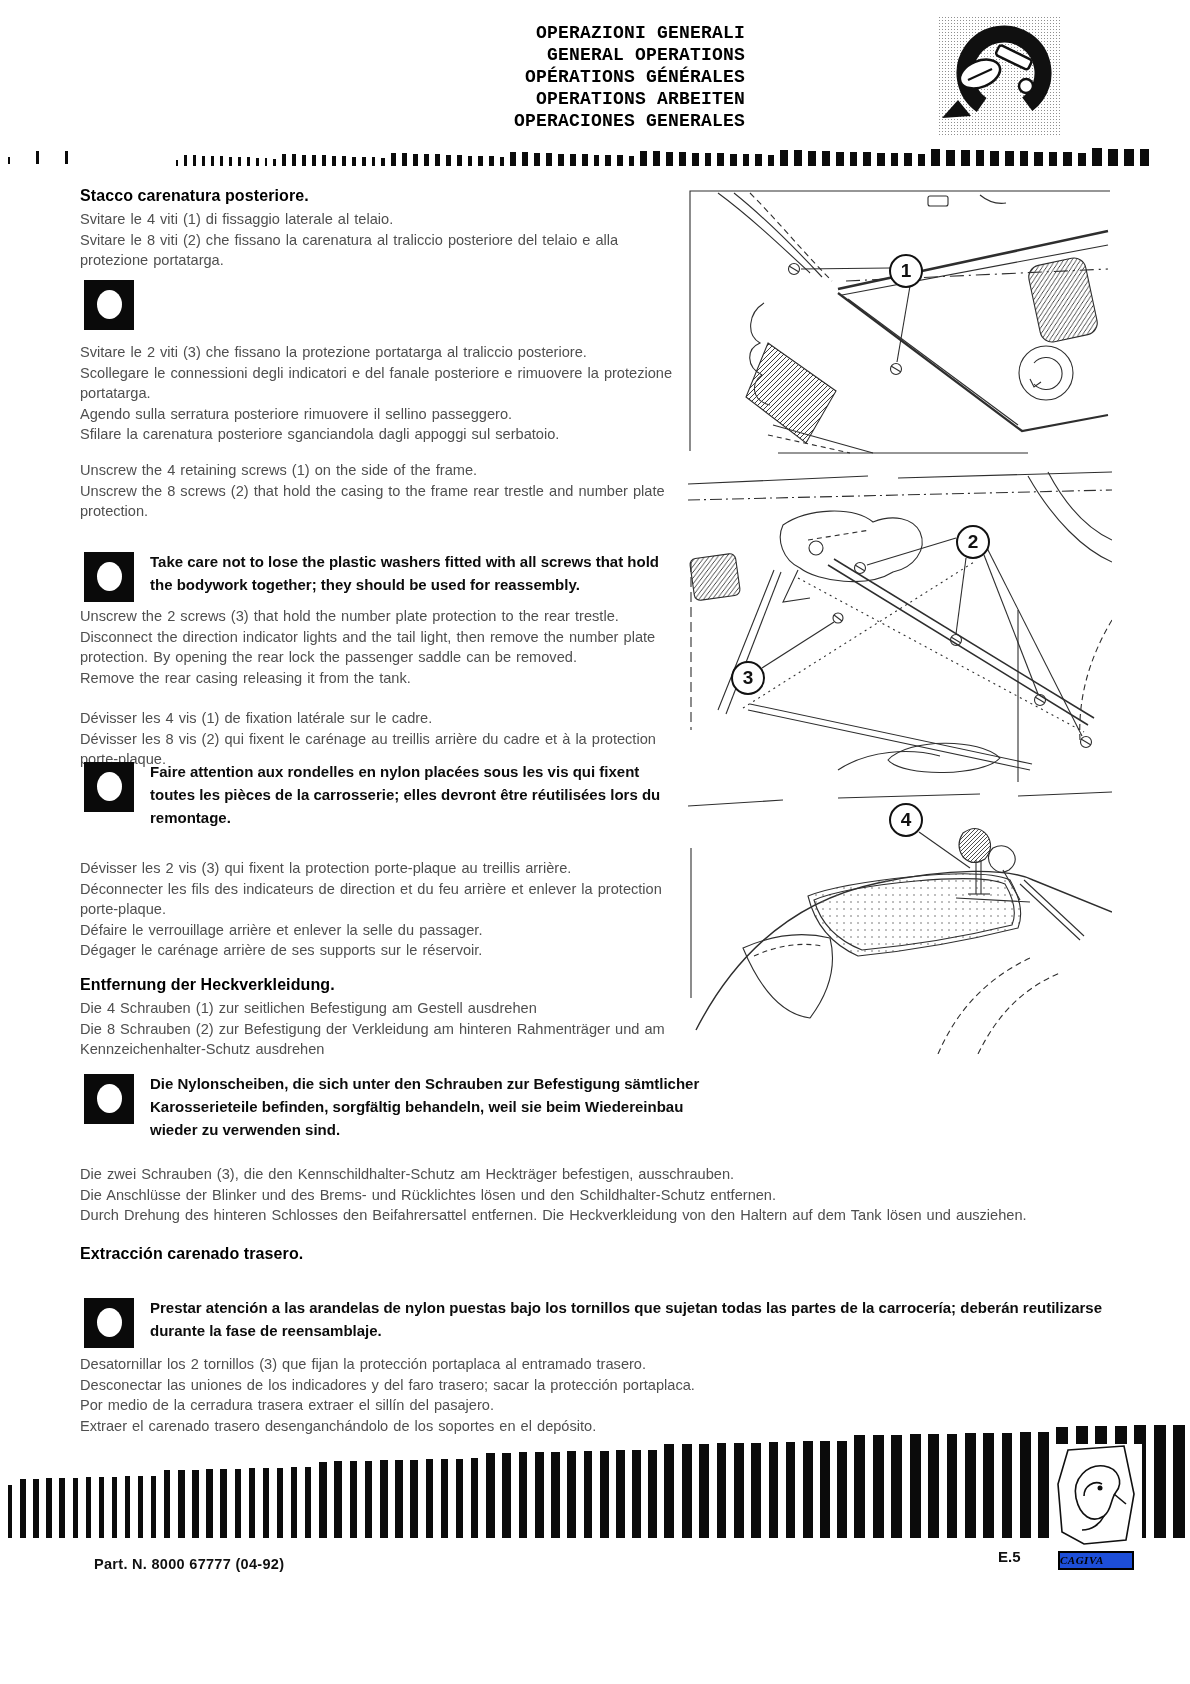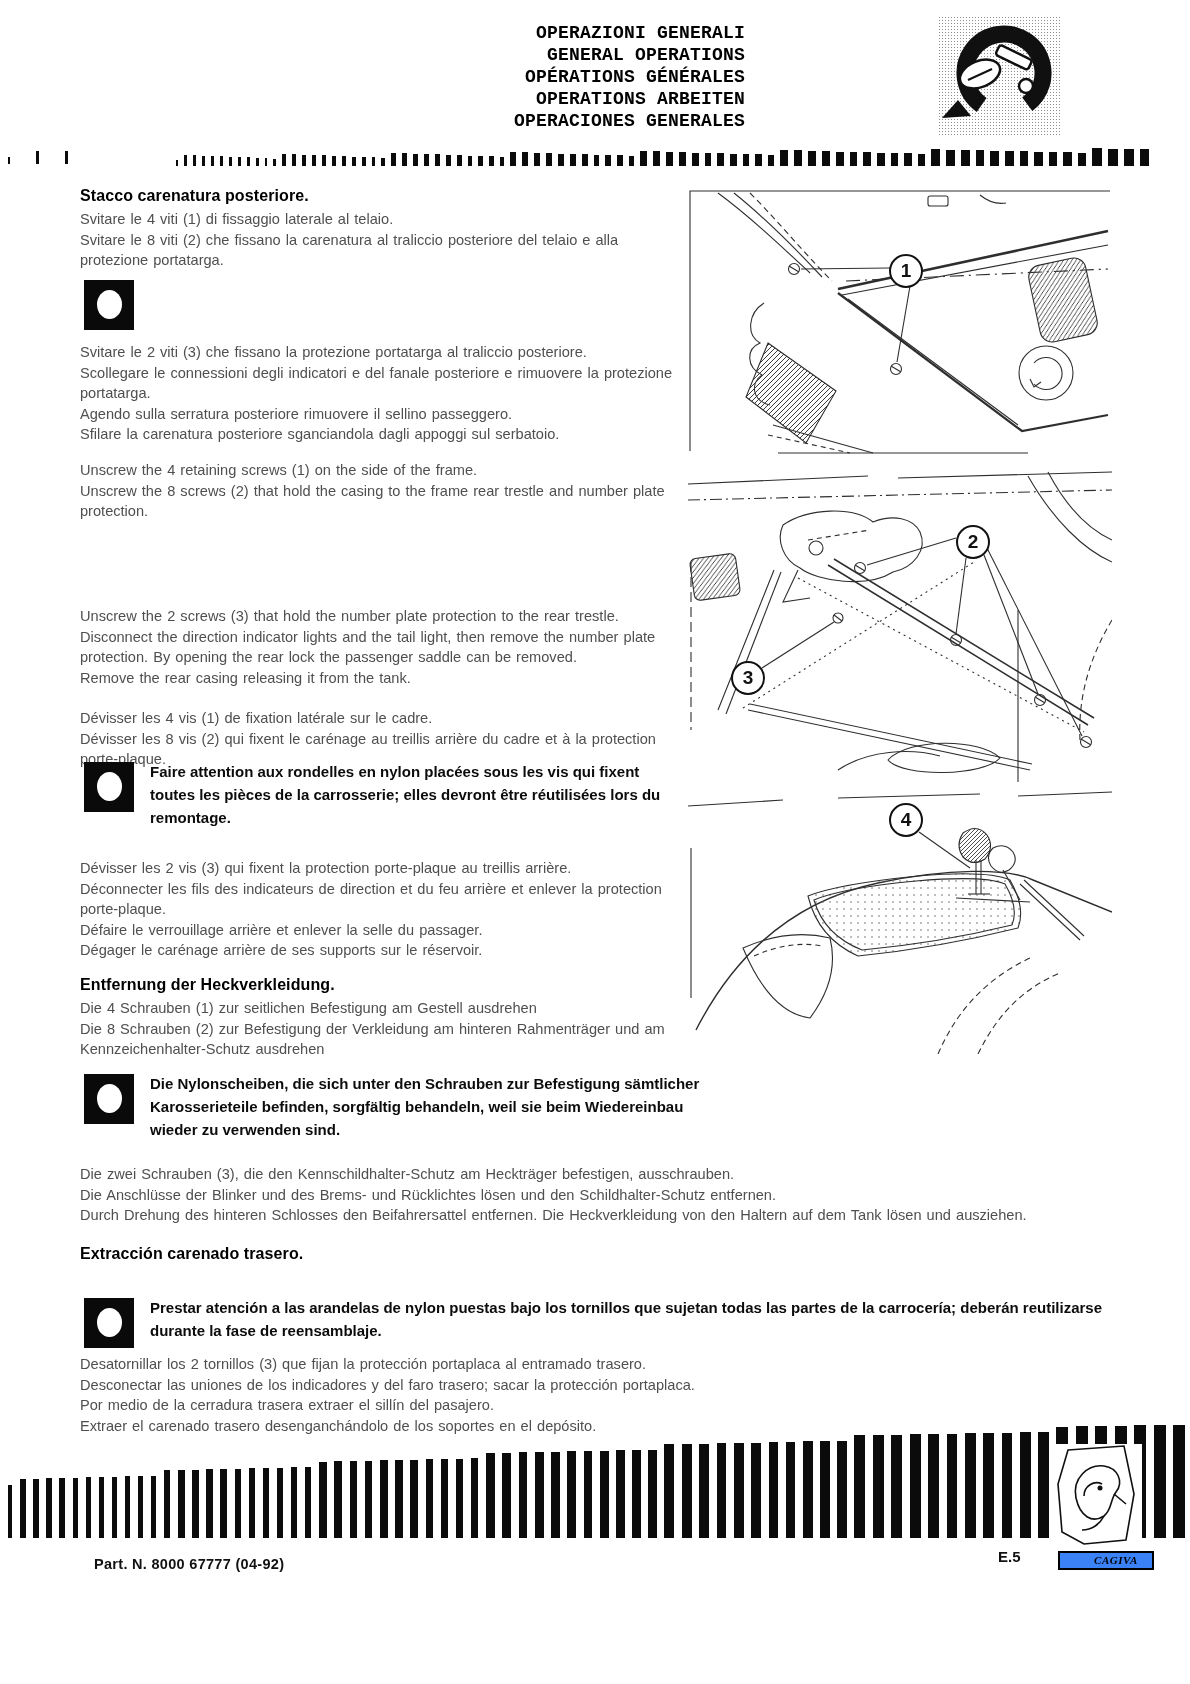--- a/index.html
+++ b/index.html
@@ -39,23 +39,23 @@
   .fig svg { display:block; }
   .callout {
     position:absolute; width:30px; height:30px; border:2.5px solid #111; border-radius:50%;
     background:#fff; color:#111; font-weight:bold; font-size:19px; line-height:30px; text-align:center;
   }
   
   .part-number { position:absolute; left:94px; top:1556px; font-weight:bold; font-size:14.5px; color:#111; letter-spacing:0.3px; }
   .page-code { position:absolute; left:998px; top:1548px; font-weight:bold; font-size:15px; color:#111; }
   .cagiva { position:absolute; left:1054px; top:1444px; width:88px; height:138px; background:#fff; }
   .cagiva-box {
-    position:absolute; left:4px; bottom:12px; width:72px; border:2px solid #000; background:#3b82f6;
-    text-align:center; font-family:"Liberation Serif","DejaVu Serif",serif;
-    font-weight:bold; font-style:italic; font-size:11px; line-height:15px; color:#000; letter-spacing:0.5px;padding-left:20px;
+    position:absolute; left:4px; bottom:12px; width:72px; border:2px solid #000; background:#1d4ed8;
+    font-family:"Liberation Serif","DejaVu Serif",serif;
+    font-weight:bold; font-style:italic; font-size:11px; line-height:15px; color:#000; letter-spacing:0.5px;
   }
 </style>
 </head>
 <body>
 
 <div class="page">
 
   <div class="header-titles">
     <div class="t">OPERAZIONI GENERALI</div>
     <div class="t">GENERAL OPERATIONS</div>
@@ -179,20 +179,26 @@
     <p class="body">Svitare le 2 viti (3) che fissano la protezione portatarga al traliccio posteriore.
 Scollegare le connessioni degli indicatori e del fanale posteriore e rimuovere la protezione portatarga.
 Agendo sulla serratura posteriore rimuovere il sellino passeggero.
 Sfilare la carenatura posteriore sganciandola dagli appoggi sul serbatoio.</p>
   </div>
 
   <div class="sec" style="top:460px">
     <p class="body">Unscrew the 4 retaining screws (1) on the side of the frame.
 Unscrew the 8 screws (2) that hold the casing to the frame rear trestle and number plate protection.</p>
   </div>
+  <div class="warning" style="top:550px">
+    <span class="warn-icon">
+        <span class="warn-dot"></span>
+      </span>
+    <p>Take care not to lose the plastic washers fitted with all screws that hold the bodywork together; they should be used for reassembly.</p>
+  </div>
   <div class="sec" style="top:606px">
     <p class="body">Unscrew the 2 screws (3) that hold the number plate protection to the rear trestle.
 Disconnect the direction indicator lights and the tail light, then remove the number plate protection. By opening the rear lock the passenger saddle can be removed.
 Remove the rear casing releasing it from the tank.</p>
   </div>
 
   <div class="sec" style="top:708px">
     <p class="body">Dévisser les 4 vis (1) de fixation latérale sur le cadre.
 Dévisser les 8 vis (2) qui fixent le carénage au treillis arrière du cadre et à la protection porte-plaque.</p>
   </div>

